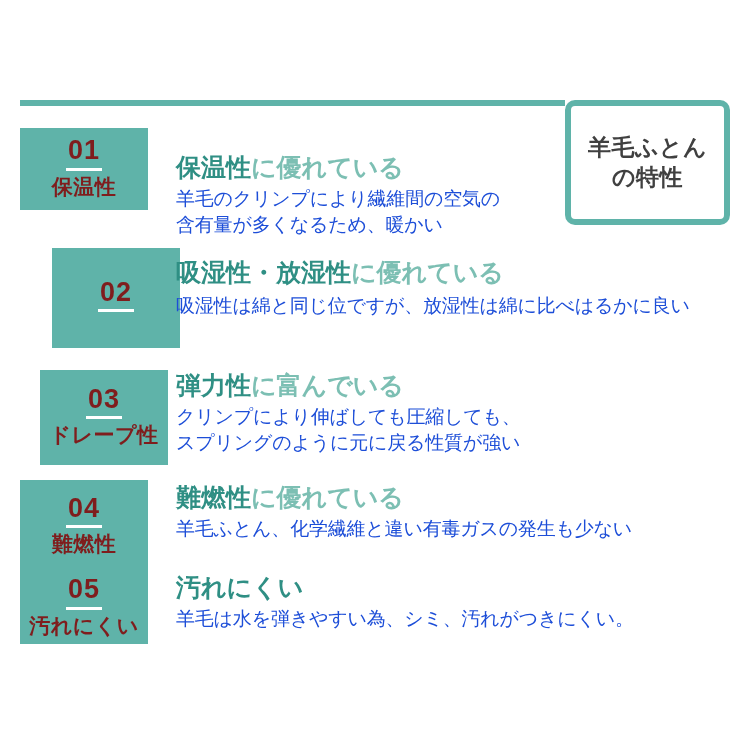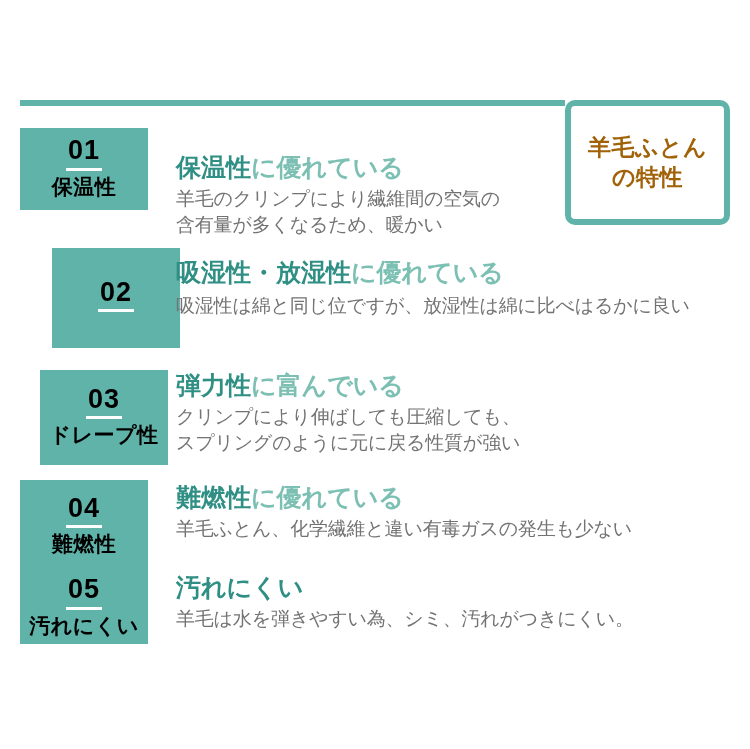--- a/index.html
+++ b/index.html
@@ -43,41 +43,41 @@
     border: 6px solid #5fb3a9;
     border-radius: 10px;
     background: #ffffff;
     display: flex;
     flex-direction: column;
     align-items: center;
     justify-content: center;
     line-height: 1.3;
   }
   .title-card .tline {
-    color: #a16207;
+    color: #404040;
     font-size: 23px;
     font-weight: bold;
     letter-spacing: 0.5px;
     white-space: nowrap;
   }
 
   
   .row {
     position: absolute;
     left: 0;
     width: 750px;
   }
 
   .badge {
     position: absolute;
     left: 20px;
     top: 0;
     width: 128px;
     background: #5fb3a9;
-    color: #000000;
+    color: #7f1d1d;
     box-sizing: border-box;
     display: flex;
     flex-direction: column;
     align-items: center;
     justify-content: center;
     
     clip-path: polygon(0 0, 100% 0, 100% 35%, 118% 50%, 100% 65%, 100% 100%, 0 100%);
     padding: 6px 0 8px 0;
   }
   .badge-num {
@@ -108,21 +108,21 @@
     font-size: 25px;
     font-weight: bold;
     line-height: 1.22;
     margin-bottom: 3px;
     white-space: nowrap;
   }
   .kw { color: #2f8f84; }
   .suffix { color: #7cbfb3; }
   .body-text {
     font-size: 19px;
-    color: #737373;
+    color: #1d4ed8;
     line-height: 1.42;
     white-space: pre-line;
     letter-spacing: -0.2px;
   }
 
   
   #row-1 { top: 128px; }
   #row-1 .badge { height: 82px; }
   #row-1 .content { top: 0; margin-top: 24px; }
 

